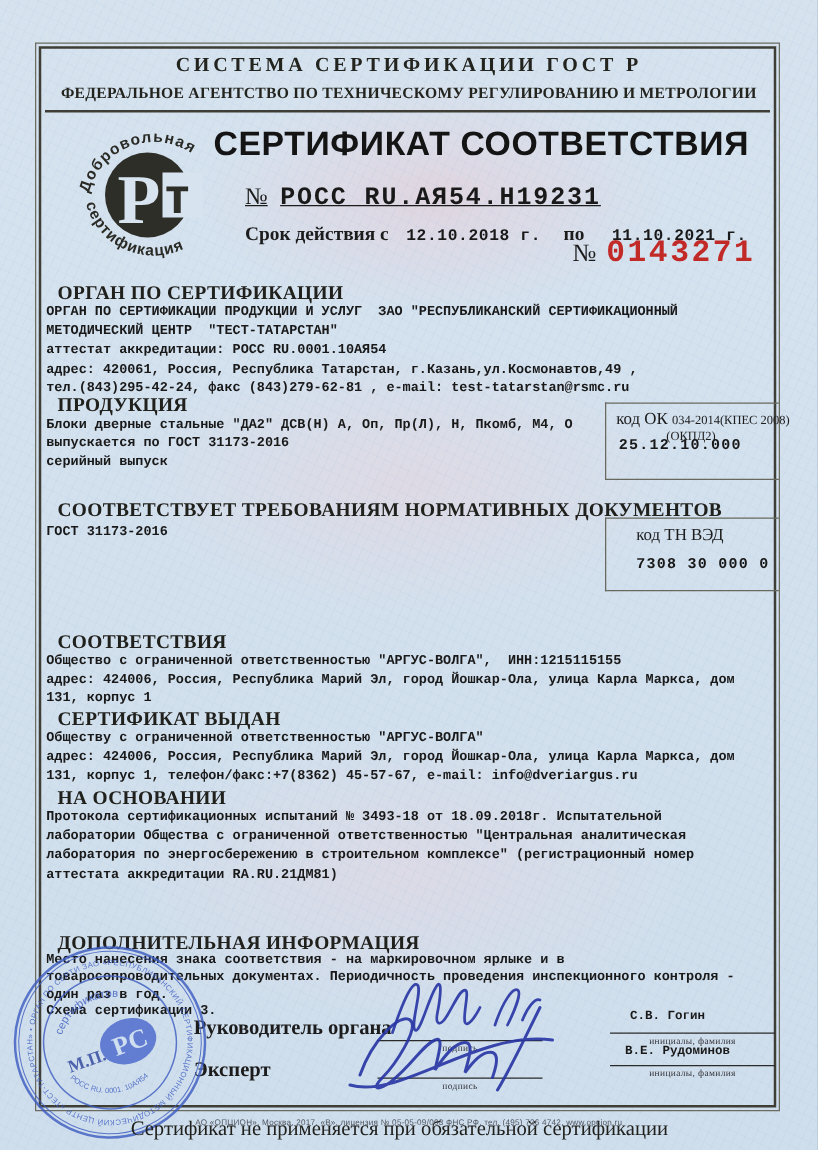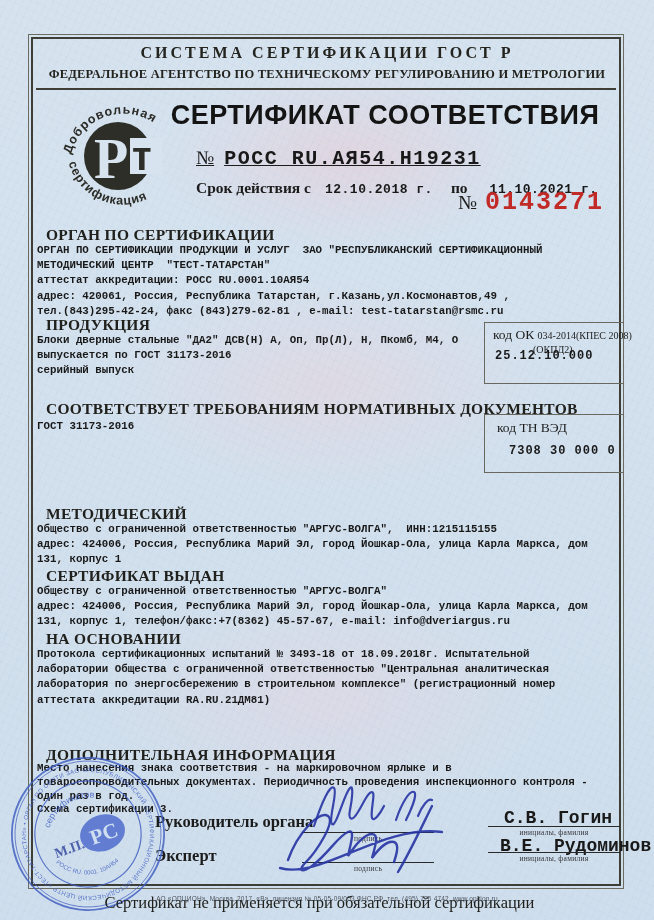--- a/index.html
+++ b/index.html
@@ -38,21 +38,21 @@
   .sec-h{font-size:15.5px;font-weight:bold;letter-spacing:0.3px;color:#20201c;}
   .sec-b{font-size:10.8px;line-height:15.2px;white-space:pre-wrap;}
   .tightlines{line-height:13.8px;}
   .codebox{border-top:1px solid #68685e;border-left:1px solid #68685e;border-bottom:1px solid #68685e;}
   .cb-label{font-size:13.5px;}
   .cb-small{font-size:10px;}
   .cb-val{font-size:12px;letter-spacing:1px;}
   .sig-label{font-size:16.5px;font-weight:bold;}
   .lineblock .line{border-bottom:1px solid #2a2a2a;}
   .lineblock .cap{font-size:7.5px;text-align:center;color:#33333a;letter-spacing:0.3px;padding-top:1px;}
-  .sig-name{font-size:18px;}
+  .sig-name{font-size:10px;}
   .footnote{left:28px;top:893px;width:489px;text-align:center;font-size:16.5px;color:#20201c;margin-left:47px;}
   .print-info{top:895px;font-family:"Liberation Sans",sans-serif;font-size:6.5px;color:#4f5560;letter-spacing:0.2px;}
   .stamp{left:6px;top:750px;opacity:0.82;}
   .sig-ink{opacity:0.9;}
 </style>
 </head>
 <body>
 
 <div class="page">
 
@@ -108,25 +108,25 @@
   <div class="abs codebox" style="left:484px;top:322px;width:138px;height:60px">
     <span class="abs cb-label" style="left:8px;top:4px;white-space:nowrap"><span>код ОК</span> <span class="cb-small">034-2014(КПЕС 2008)</span></span>
     <span class="abs cb-small" style="left:48px;top:21px">(ОКПД2)</span>
     <span class="abs mono cb-val" style="left:10px;top:26px">25.12.10.000</span>
   </div>
 
   <div class="abs sec-h" style="left:46px;top:400px">СООТВЕТСТВУЕТ ТРЕБОВАНИЯМ НОРМАТИВНЫХ ДОКУМЕНТОВ</div>
   <div class="abs mono sec-b" style="left:37px;top:419px;width:440px">ГОСТ 31173-2016</div>
 
   <div class="abs codebox" style="left:484px;top:414px;width:138px;height:57px">
-    <span class="abs cb-label" style="left:12px;top:5px">код ТН ВЭД</span>
+    <span class="abs cb-label" style="left:24px;top:5px">код ТН ВЭД</span>
     <span class="abs mono cb-val" style="left:24px;top:29px">7308 30 000 0</span>
   </div>
 
-  <div class="abs sec-h" style="left:46px;top:505px">МЕТОДИЧЕСКИЙ</div>
+  <div class="abs sec-h" style="left:46px;top:505px">СООТВЕТСТВИЯ</div>
   <div class="abs mono sec-b" style="left:37px;top:522px;width:582px">Общество с ограниченной ответственностью "АРГУС-ВОЛГА",  ИНН:1215115155
 адрес: 424006, Россия, Республика Марий Эл, город Йошкар-Ола, улица Карла Маркса, дом
 131, корпус 1</div>
 
   <div class="abs sec-h" style="left:46px;top:567px">СЕРТИФИКАТ ВЫДАН</div>
   <div class="abs mono sec-b" style="left:37px;top:584px;width:582px">Обществу с ограниченной ответственностью "АРГУС-ВОЛГА"
 адрес: 424006, Россия, Республика Марий Эл, город Йошкар-Ола, улица Карла Маркса, дом
 131, корпус 1, телефон/факс:+7(8362) 45-57-67, e-mail: info@dveriargus.ru</div>
 
   <div class="abs sec-h" style="left:46px;top:630px">НА ОСНОВАНИИ</div>

